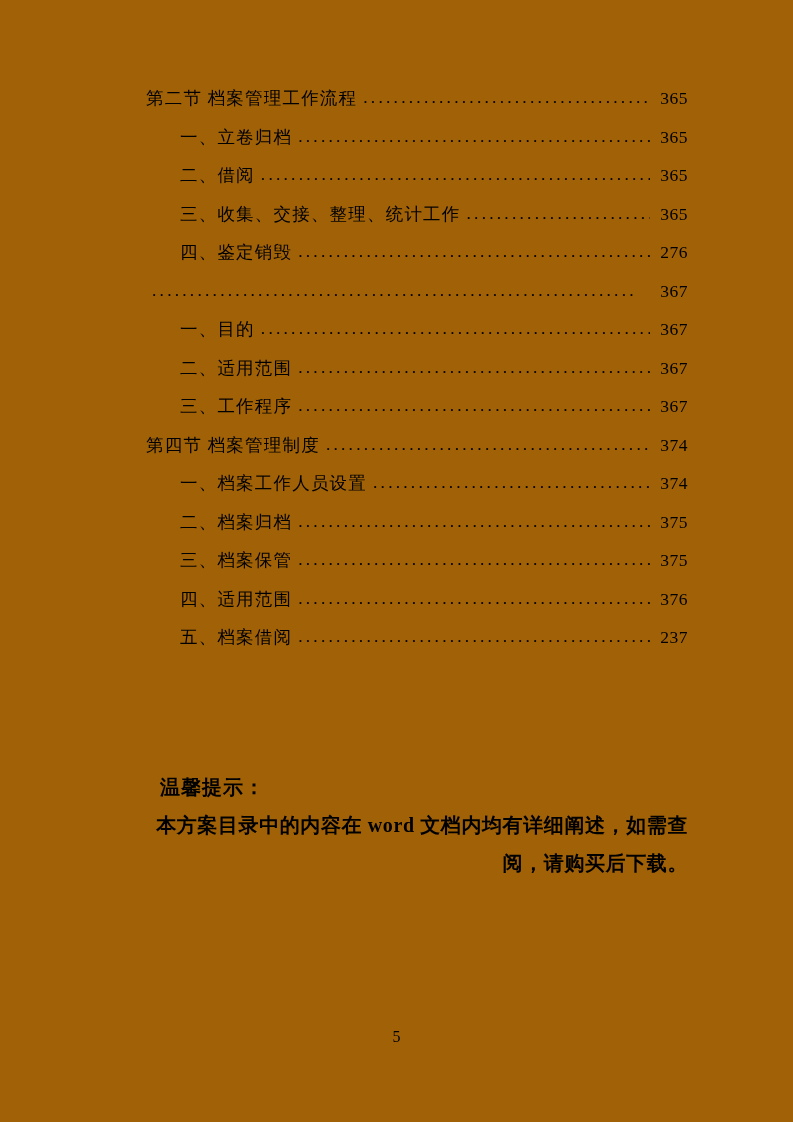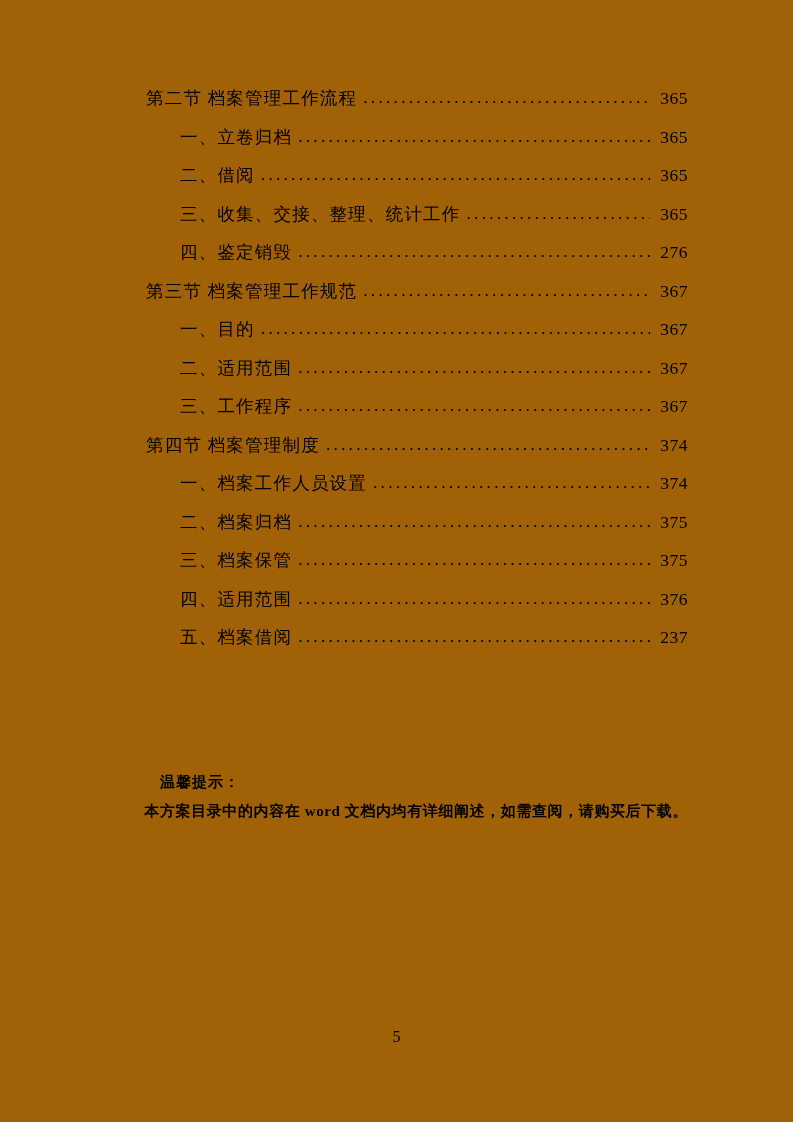--- a/index.html
+++ b/index.html
@@ -54,21 +54,21 @@
     flex: 0 0 auto;
     text-align: right;
     min-width: 34px;
     letter-spacing: 0.5px;
   }
   .note {
     position: absolute;
     left: 108px;
     top: 768px;
     width: 580px;
-    font-size: 15px;
+    font-size: 20px;
     font-weight: bold;
     line-height: 1.9;
   }
   .note-title {
     padding-left: 52px;
     letter-spacing: 1px;
   }
   .note-body {
     letter-spacing: 0.6px;
     text-indent: 36px;
@@ -115,21 +115,20 @@
       <span class="toc-page">365</span>
     </div>
 
     <div class="toc-row level-2">
       <span class="toc-label">四、鉴定销毁</span>
       <span class="toc-dots">................................................................</span>
       <span class="toc-page">276</span>
     </div>
 
     <div class="toc-row level-1">
-      <span class="toc-label">第三节  档案管理工作规范</span>
       <span class="toc-dots">................................................................</span>
       <span class="toc-page">367</span>
     </div>
 
     <div class="toc-row level-2">
       <span class="toc-label">一、目的</span>
       <span class="toc-dots">................................................................</span>
       <span class="toc-page">367</span>
     </div>
 

